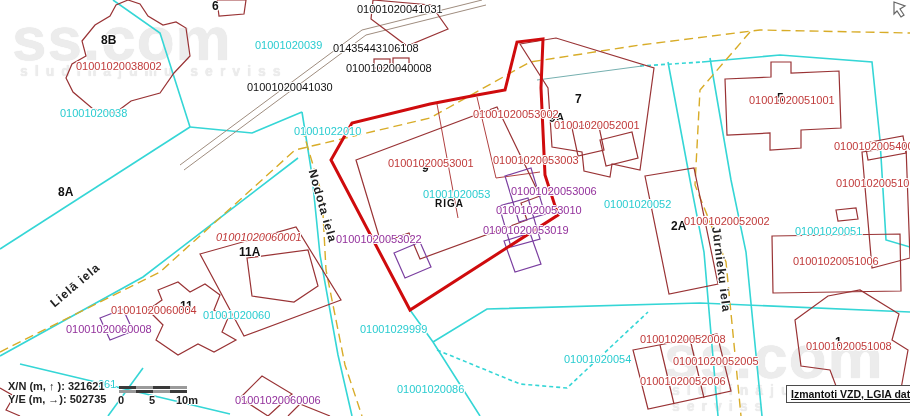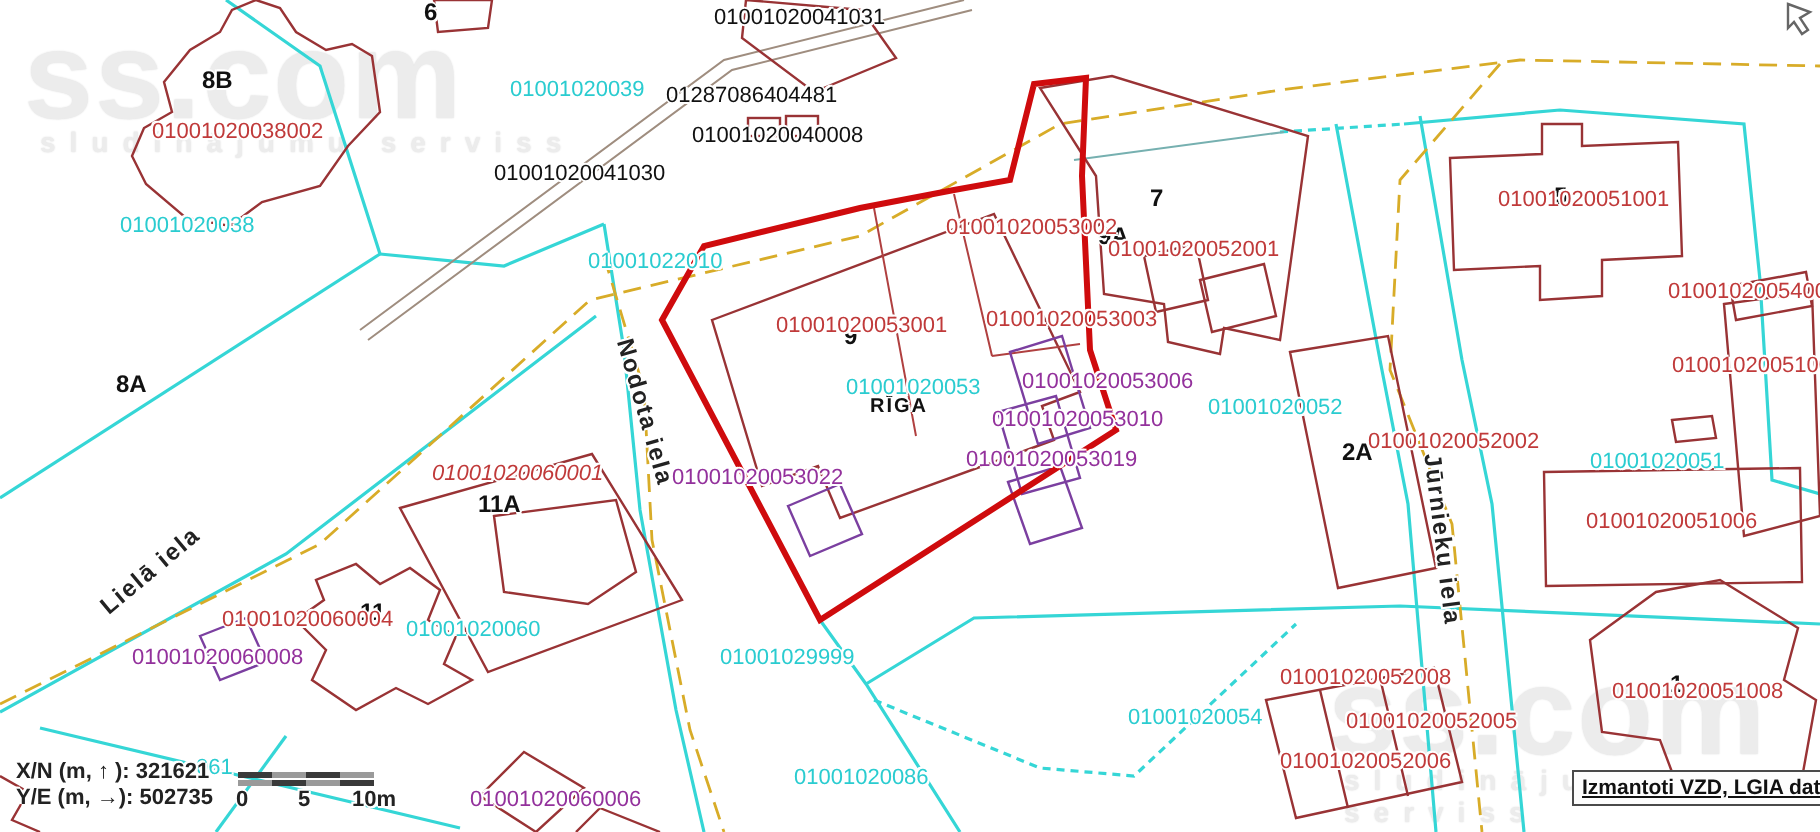--- a/index.html
+++ b/index.html
@@ -109,21 +109,21 @@
       <path d="M100,318 L123,309 133,331 110,340 Z"></path>
     </g>
 
     <path d="M331,160 L352,123 430,104 477,95 505,90 517,42 543,39 541,88 545,175 558,215 410,310 Z" stroke="#cf0b0d" stroke-width="3" fill="none"></path>
 
     <path d="M894,2 L905,6 900,9 904,15 901,17 897,11 894,14 Z" fill="#ffffff" stroke="#666666" stroke-width="1.2"></path>
   </svg>
 
   <div id="labels">
       <span class="lbl num-black" style="left: 357px; top: 4px;">01001020041031</span>
-      <span class="lbl num-black" style="left: 333px; top: 43px;">01287086404481</span>
+      <span class="lbl num-black" style="left: 333px; top: 43px;">01435443106108</span>
       <span class="lbl num-black" style="left: 346px; top: 63px;">01001020040008</span>
       <span class="lbl num-black" style="left: 247px; top: 82px;">01001020041030</span>
       <span class="lbl addr" style="left: 212px; top: 0px;">6</span>
       <span class="lbl addr" style="left: 101px; top: 34px;">8B</span>
       <span class="lbl addr" style="left: 58px; top: 186px;">8A</span>
       <span class="lbl addr" style="left: 422px; top: 162px;">9</span>
       <span class="lbl addr" style="left: 513px; top: 112px; margin-left: 36px;">9A</span>
       <span class="lbl addr" style="left: 575px; top: 93px;">7</span>
       <span class="lbl addr" style="left: 671px; top: 220px;">2A</span>
       <span class="lbl addr" style="left: 777px; top: 92px;">5</span>

